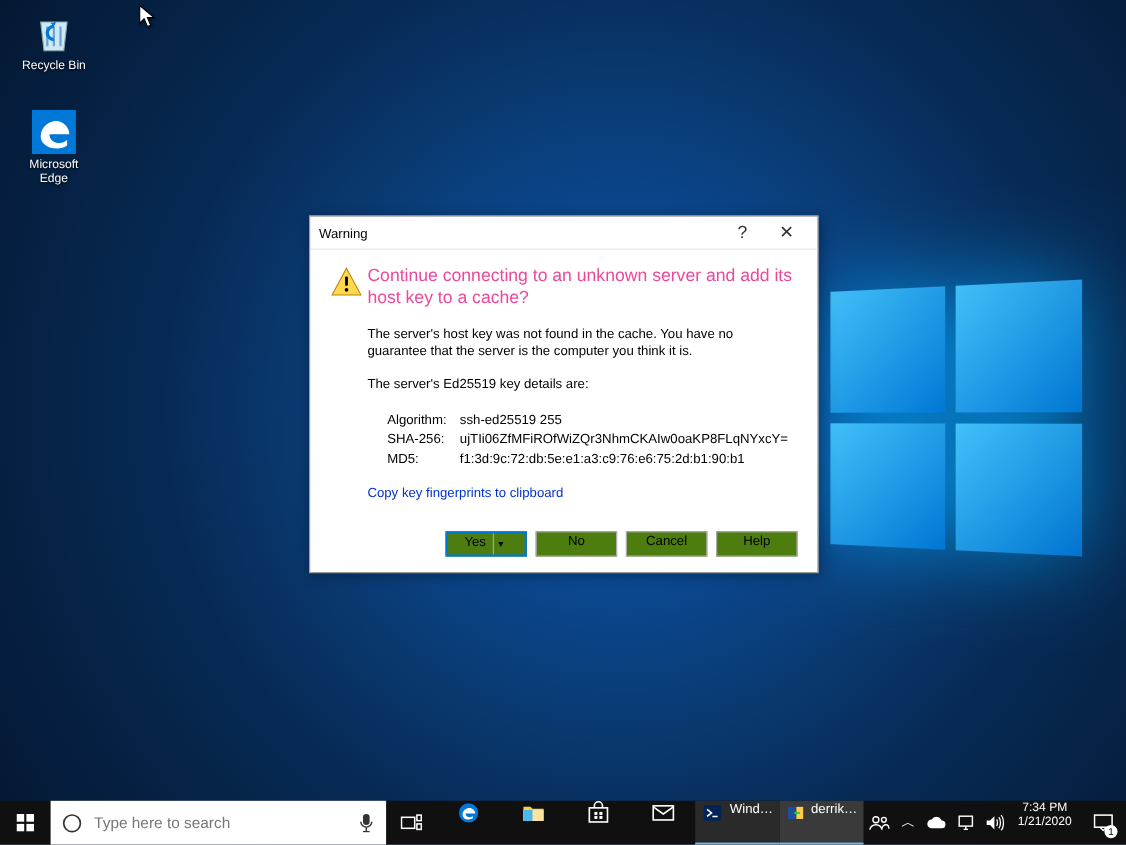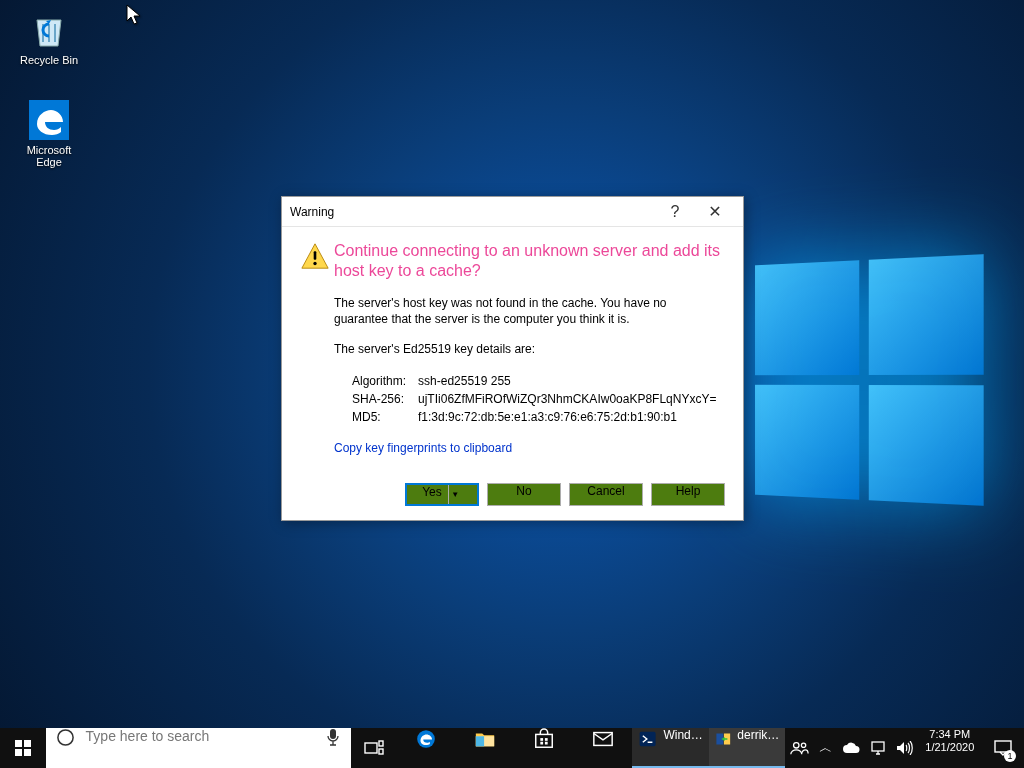--- a/index.html
+++ b/index.html
@@ -25,21 +25,21 @@
 #dialog .kv{padding-left:16px;margin-bottom:14px;line-height:16px}
 #dialog .kv td:first-child{padding-right:10px}
 #dialog .link{color:#0033cc;text-align:left;cursor:pointer;margin:8px 0 4px}
 #dialog .buttons{padding:10px 18px 14px;display:flex;justify-content:flex-end;gap:8px}
 #dialog .btn{width:74px;height:23px;background:#4d7c0f;border:1px solid #adadad;font-size:12px;cursor:pointer;display:flex;justify-content:center}
 #dialog .btn.def{border:2px solid #0078d7}
 #dialog .btn.split .car{width:14px;border-left:1px solid #adadad;margin-left:6px;font-size:8px;height:100%;display:flex;align-items:center;justify-content:center}
 #taskbar{position:absolute;left:0;bottom:0;width:100%;height:40px;background:#101010;display:flex;align-items:stretch;color:#fff;font-size:12px}
 #taskbar .start{width:48px;display:flex;align-items:center;justify-content:center;cursor:pointer}
 #taskbar .start svg{width:16px;height:16px}
-#taskbar .search{width:322px;background:#fff;display:flex;align-items:flex-start;color:#666;cursor:text}
+#taskbar .search{width:322px;background:#fff;display:flex;align-items:center;color:#666;cursor:text}
 #taskbar .search .circle{width:40px;display:flex;align-items:center;justify-content:center}
 #taskbar .search .txt{flex:1;font-size:14px;color:#777}
 #taskbar .search .mic{width:36px;display:flex;align-items:center;justify-content:center;color:#333}
 #taskbar .tb{width:48px;display:flex;align-items:center;justify-content:center;cursor:pointer}
 #taskbar .app{width:62px;display:flex;align-items:flex-start;justify-content:center;cursor:pointer;position:relative}
 #taskbar .app svg{width:22px;height:22px}
 #taskbar .app.run{background:#2a2a2a;border-bottom:2px solid #76b9ed;width:80px;padding:0 6px;justify-content:flex-start;gap:6px;font-size:12px;overflow:hidden;white-space:nowrap}
 #taskbar .app.active{background:#3a3a3a}
 #taskbar .tray{margin-left:auto;display:flex;align-items:center;gap:10px;padding:0 4px}
 #taskbar .tray .ic{cursor:pointer;font-size:13px;display:flex;align-items:center}

